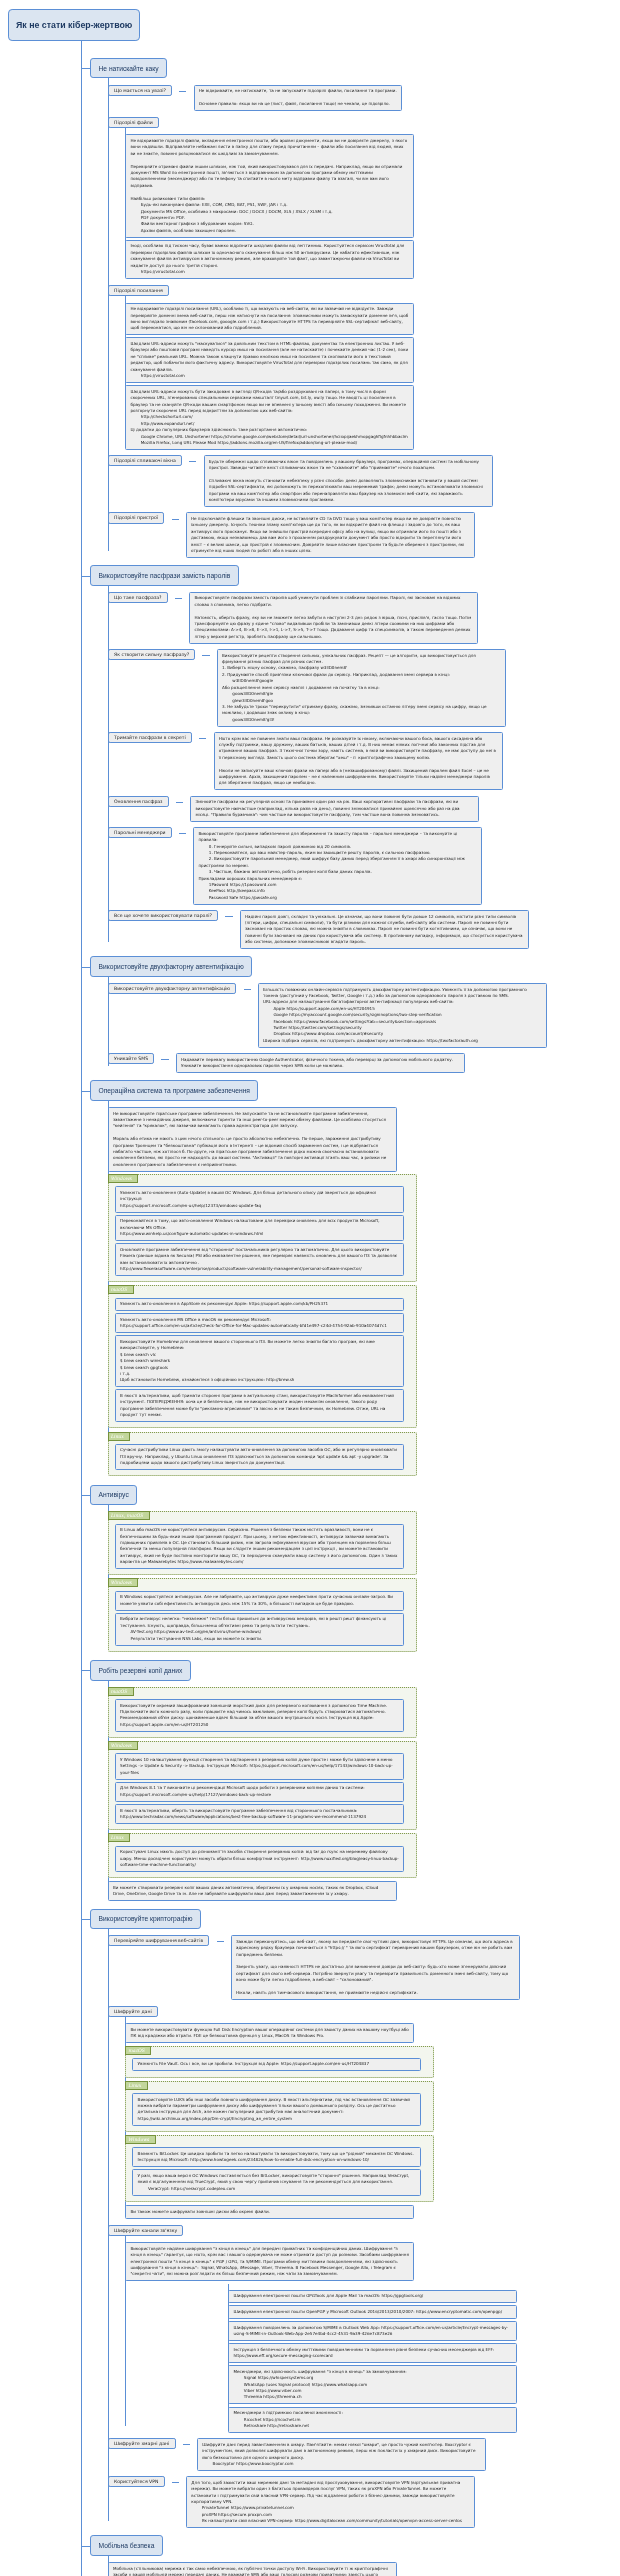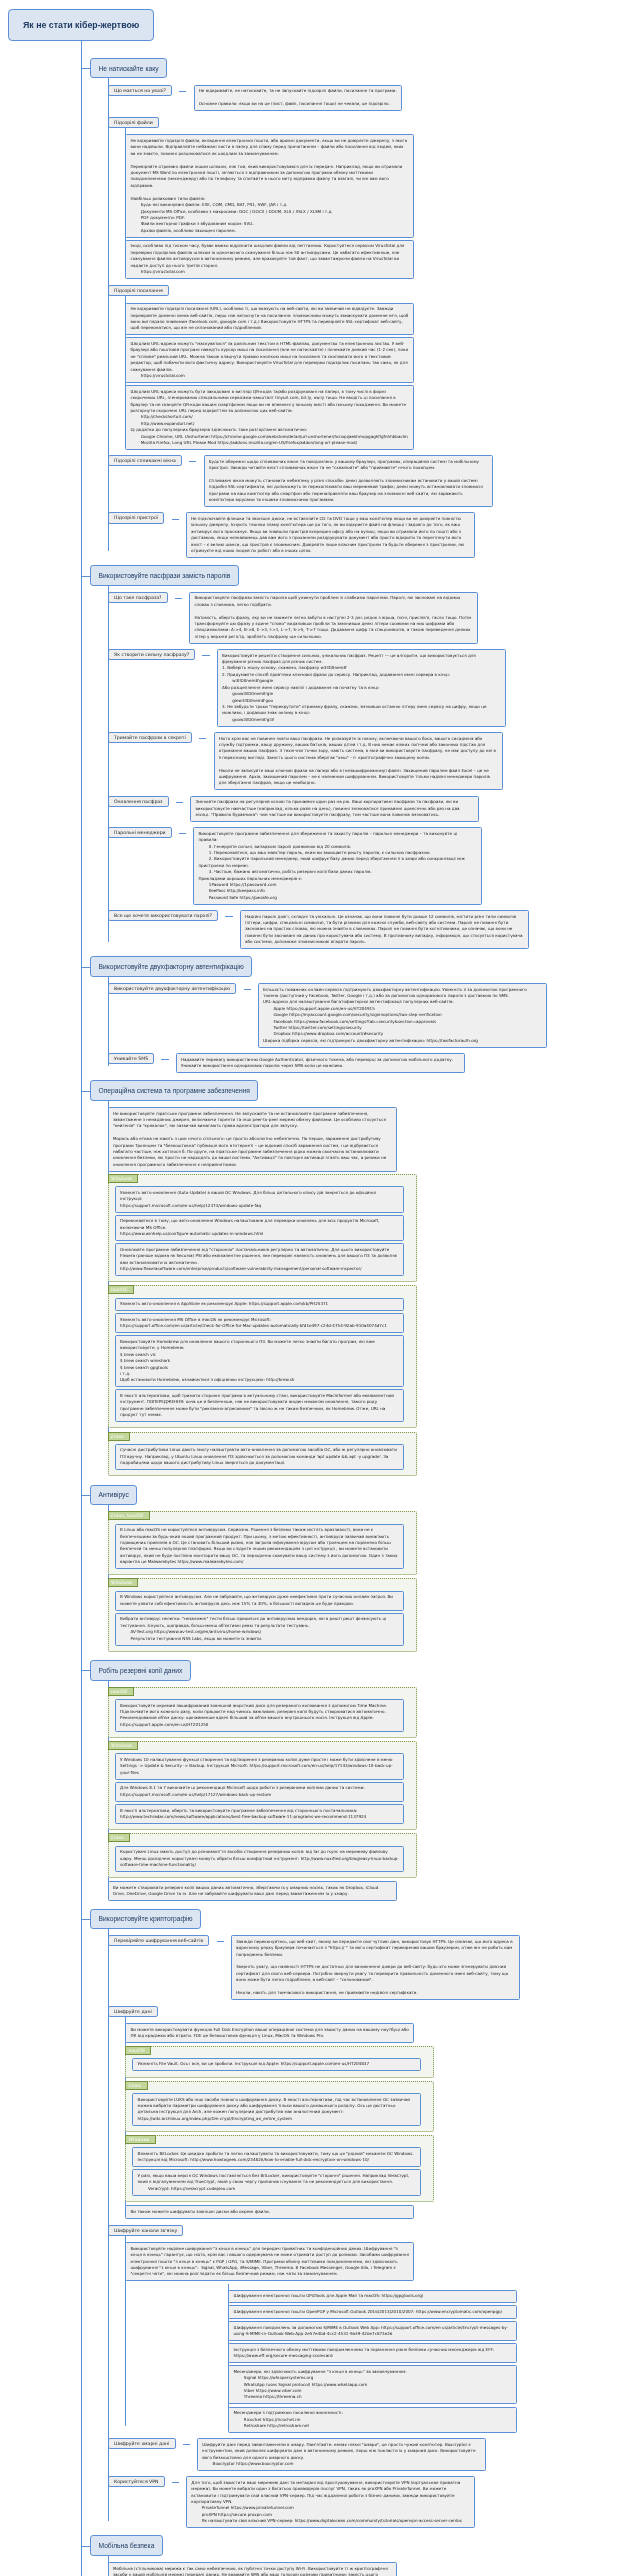--- a/index.html
+++ b/index.html
@@ -7,21 +7,21 @@
   body {
     width: 621px;
     min-height: 3247px;
     font-family: "DejaVu Sans", "Liberation Sans", sans-serif;
     color: #222;
     position: relative;
   }
   .root {
     position: absolute;
     left: 8.2px; top: 9.3px;
-    width: 146px; height: 32px;
+    width: 132px; height: 32px;
     background: #dbe5f1;
     border: 1.5px solid #5b8fd6;
     border-radius: 4.1px;
     display: flex; align-items: center; justify-content: center;
     font-family: "Liberation Sans", sans-serif;
     font-weight: bold; font-size: 8.8px; color: #1f3b63; text-align: center;
   }
   .spine {
     position: absolute; left: 81px; top: 41px;
     width: 1px; background: #5b8fd6;

